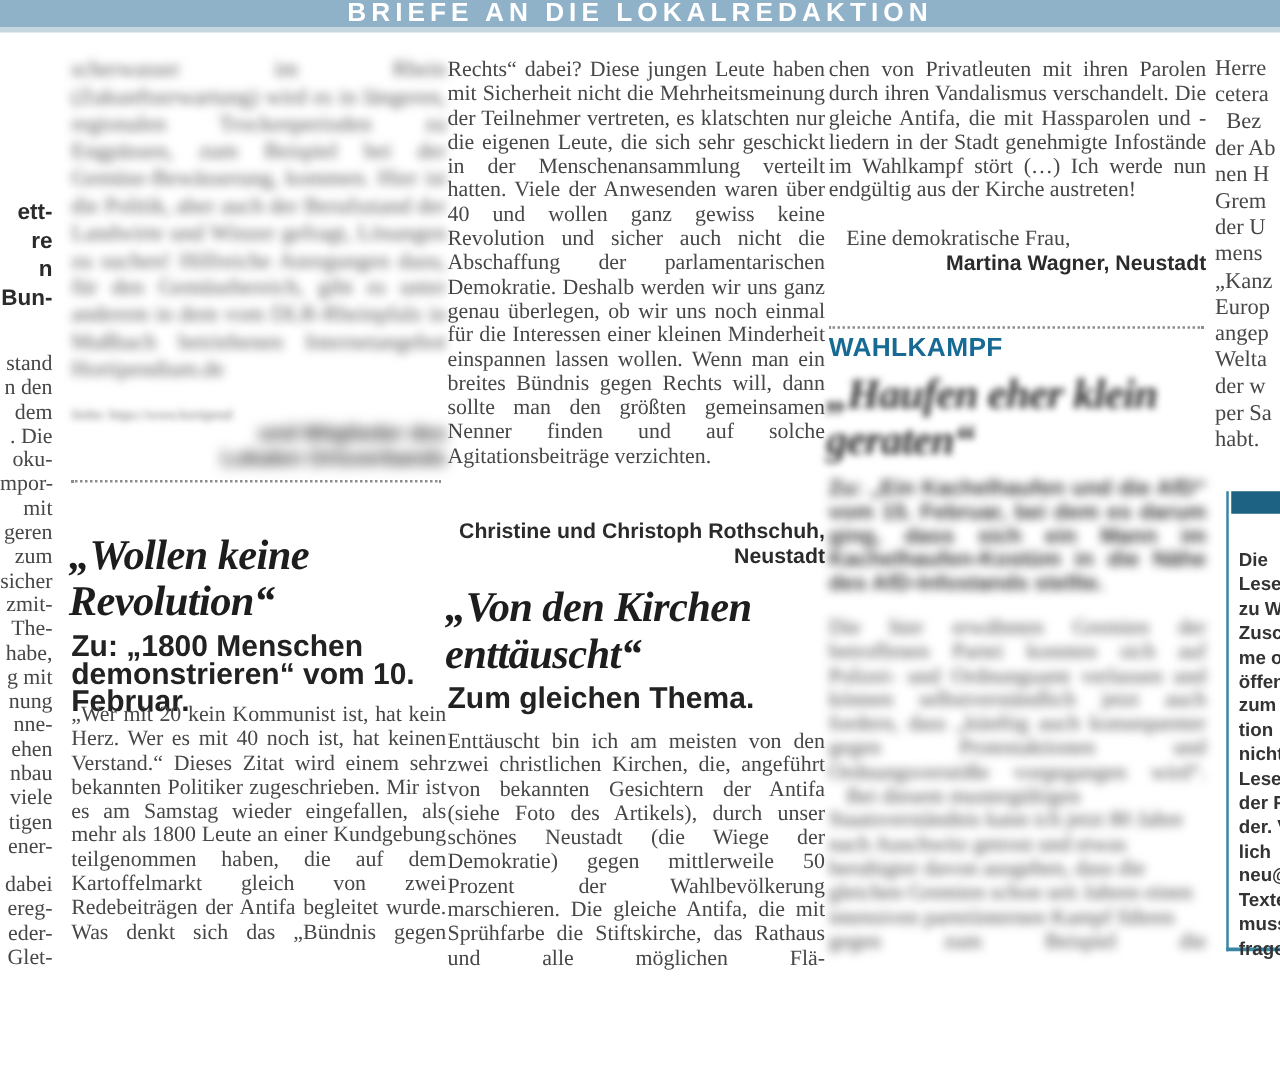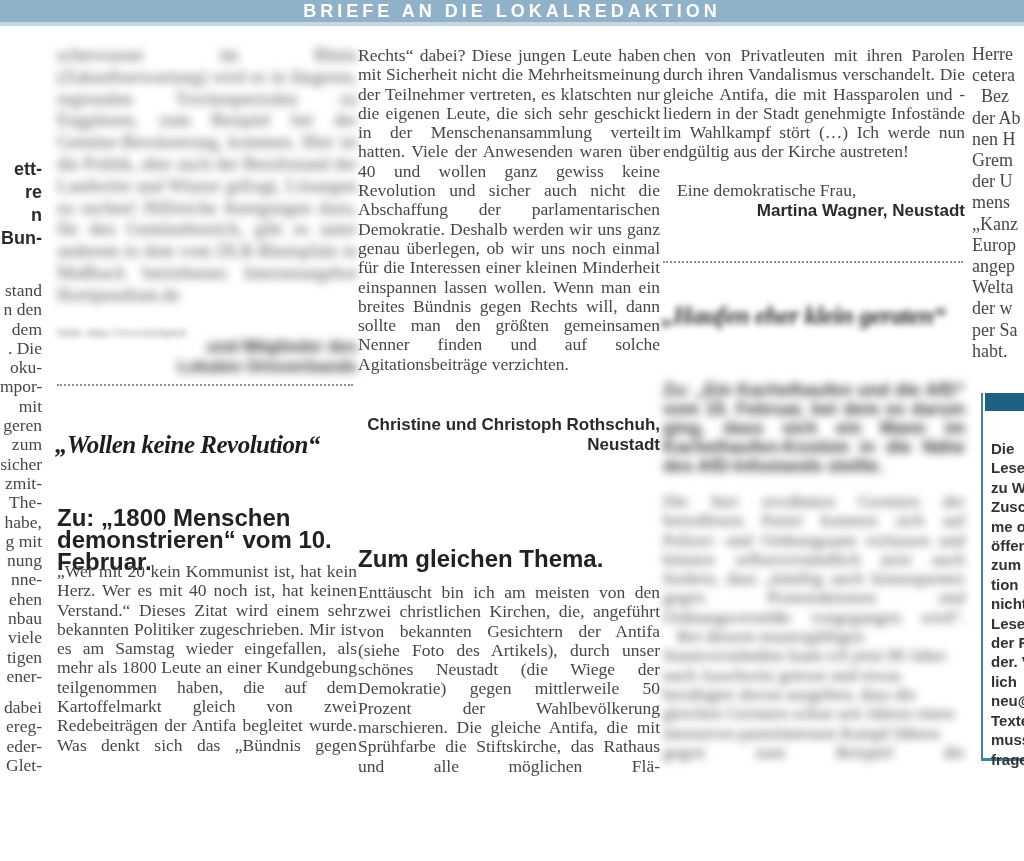--- a/index.html
+++ b/index.html
@@ -2,31 +2,31 @@
 <html lang="de"><head>
 <meta charset="utf-8">
 <style>
   html,body{margin:0;padding:0;background:#fff;}
   .page{position:relative;width:1024px;height:861px;background:#ffffff;overflow:hidden;
         font-family:"Liberation Serif",serif;color:#454545;}
 
   
   .banner{position:absolute;left:0;top:0;width:1024px;height:22px;background:#8fb2c9;
           display:flex;align-items:center;justify-content:center;}
-  .banner-title{font-family:"Liberation Sans",sans-serif;font-weight:bold;font-size:18px;
+  .banner-title{font-family:"Liberation Sans",sans-serif;font-weight:bold;font-size:21px;
           letter-spacing:4px;color:#ffffff;white-space:nowrap;}
   .banner-edge{position:absolute;left:0;top:22px;width:1024px;height:4px;background:#c7d7e2;}
 
   
   .bodytext{font-size:17.5px;line-height:19.3px;color:#474747;text-align:justify;}
   .cont{text-align-last:justify;}
   .kicker{font-family:"Liberation Sans",sans-serif;font-weight:bold;font-size:21px;
           color:#176a94;letter-spacing:0.3px;}
   .headline{font-family:"Liberation Serif",serif;font-style:italic;font-weight:bold;
-          font-size:25px;line-height:37px;color:#1d1d1d;letter-spacing:-0.5px;}
+          font-size:34px;line-height:37px;color:#1d1d1d;letter-spacing:-0.5px;}
   .subhead{font-family:"Liberation Sans",sans-serif;font-weight:bold;font-size:24px;
           line-height:22px;color:#222;}
   .signature{font-family:"Liberation Sans",sans-serif;font-weight:bold;font-size:17px;
           line-height:20px;color:#2b2b2b;text-align:right;}
   .dotted{border-top:2px dotted #8c8c8c;height:0;}
   .indent{text-indent:14px;text-align:left;}
   .blur4{filter:blur(4px);}
   .blur3{filter:blur(3px);}
   .blur5{filter:blur(5px);}
 
@@ -130,27 +130,29 @@
   <div class="abs c1-dotted dotted"></div>
   <div class="abs c1-headline headline">„Wollen keine Revolution“</div>
   <div class="abs c1-subhead subhead">Zu: „1800 Menschen demonstrieren“ vom 10. Februar.</div>
   <div class="abs c1-body bodytext cont">„Wer mit 20 kein Kommunist ist, hat kein Herz. Wer es mit 40 noch ist, hat keinen Verstand.“ Dieses Zitat wird einem sehr bekannten Politiker zugeschrieben. Mir ist es am Samstag wieder eingefallen, als mehr als 1800 Leute an einer Kundgebung teilgenommen haben, die auf dem Kartoffelmarkt gleich von zwei Redebeiträgen der Antifa begleitet wurde. Was denkt sich das „Bündnis gegen</div>
 
   <div class="abs c2-body1 bodytext">Rechts“ dabei? Diese jungen Leute haben mit Sicherheit nicht die Mehrheitsmeinung der Teilnehmer vertreten, es klatschten nur die eigenen Leute, die sich sehr geschickt in der Menschenansammlung verteilt hatten. Viele der Anwesenden waren über 40 und wollen ganz gewiss keine Revolution und sicher auch nicht die Abschaffung der parlamentarischen Demokratie. Deshalb werden wir uns ganz genau überlegen, ob wir uns noch einmal für die Interessen einer kleinen Minderheit einspannen lassen wollen. Wenn man ein breites Bündnis gegen Rechts will, dann sollte man den größten gemeinsamen Nenner finden und auf solche Agitationsbeiträge verzichten.</div>
   <div class="abs c2-sig">
     <div class="signature">Christine und Christoph Rothschuh,</div>
     <div class="signature">Neustadt</div>
   </div>
+  <div class="abs c2-headline headline">„Von den Kirchen enttäuscht“</div>
   <div class="abs c2-subhead subhead">Zum gleichen Thema.</div>
   <div class="abs c2-body2 bodytext cont">Enttäuscht bin ich am meisten von den zwei christlichen Kirchen, die, angeführt von bekannten Gesichtern der Antifa (siehe Foto des Artikels), durch unser schönes Neustadt (die Wiege der Demokratie) gegen mittlerweile 50 Prozent der Wahlbevölkerung marschieren. Die gleiche Antifa, die mit Sprühfarbe die Stiftskirche, das Rathaus und alle möglichen Flä-</div>
 
   <div class="abs c3-body1 bodytext">chen von Privatleuten mit ihren Parolen durch ihren Vandalismus verschandelt. Die gleiche Antifa, die mit Hassparolen und -liedern in der Stadt genehmigte Infostände im Wahlkampf stört (…) Ich werde nun endgültig aus der Kirche austreten!</div>
   <div class="abs c3-sig signature">Martina Wagner, Neustadt</div>
   <div class="abs c3-closing bodytext indent">Eine demokratische Frau,</div>
   <div class="abs c3-dotted dotted"></div>
+  <div class="abs c3-kicker kicker">WAHLKAMPF</div>
   <div class="abs c3-blurhead headline blur3">„Haufen eher klein geraten“</div>
   <div class="abs c3-blurintro blur4">Zu: „Ein Kachelhaufen und die AfD“ vom 15. Februar, bei dem es darum ging, dass sich ein Mann im Kachelhaufen-Kostüm in die Nähe des AfD-Infostands stellte.</div>
   <div class="abs c3-blurbody bodytext cont blur4">
     <p>Die hier erwähnten Gremien der betroffenen Partei konnten sich auf Polizei- und Ordnungsamt verlassen und können selbstverständlich jetzt auch fordern, dass „künftig auch konsequenter gegen Protestaktionen und Ordnungsverstöße vorgegangen wird“.</p>
     <p class="indent">Bei diesem mustergültigen Staatsverständnis kann ich jetzt 80 Jahre nach Auschwitz getrost und etwas beruhigter davon ausgehen, dass die gleichen Gremien schon seit Jahren einen intensiven parteiinternen Kampf führen gegen zum Beispiel die</p>
   </div>
 
   <div class="abs r-strip">
       <div class="strip-line">Herre</div>
       <div class="strip-line">cetera</div>

